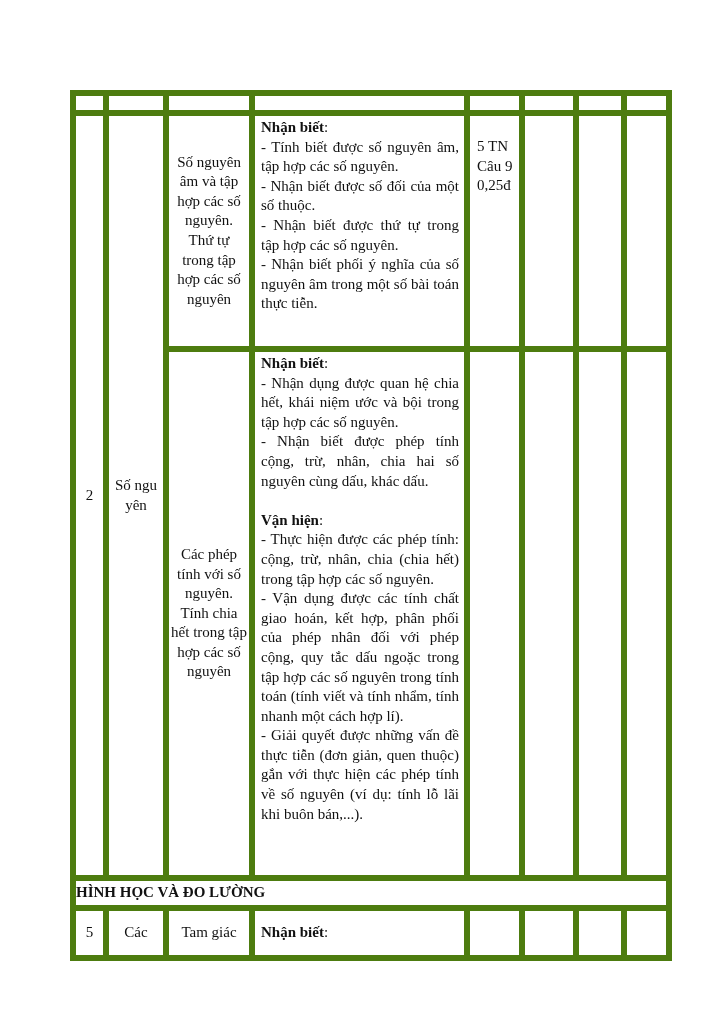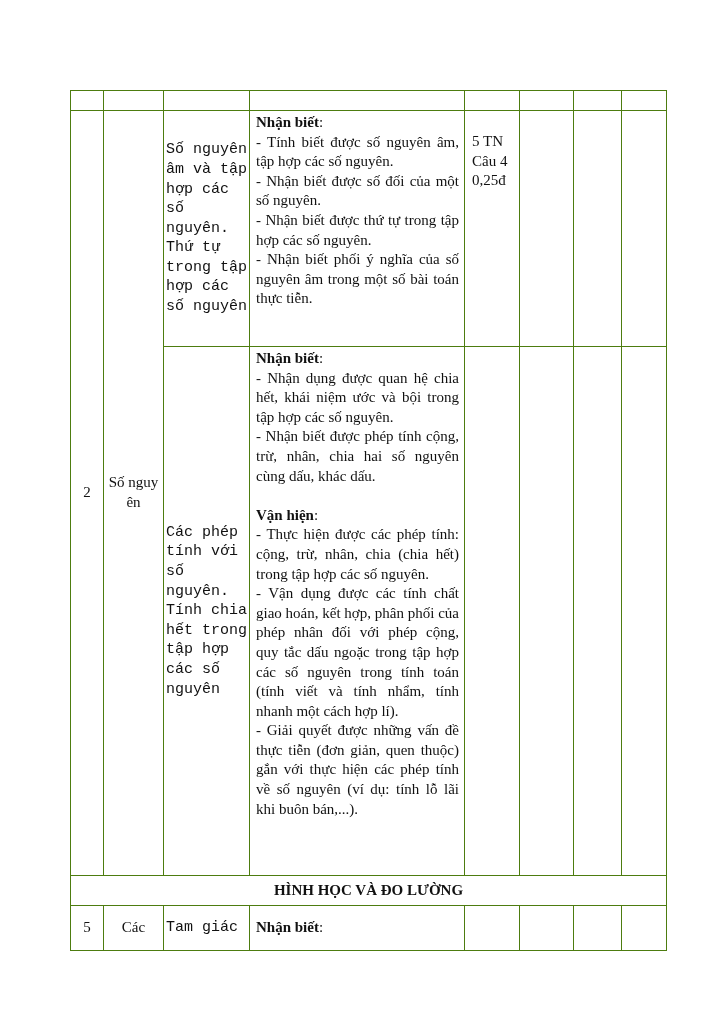--- a/index.html
+++ b/index.html
@@ -1,33 +1,33 @@
 <!DOCTYPE html>
 <html><head>
 <meta charset="utf-8">
 <style>
   html, body { margin:0; padding:0; background:#ffffff; }
   body { width:725px; height:1024px; position:relative; overflow:hidden;
          font-family:"Liberation Serif", "DejaVu Serif", serif; color:#111; }
   .page { position:absolute; left:0; top:0; width:725px; height:1024px; background:#fff; }
   table.spec { position:absolute; left:70px; top:90px; border-collapse:collapse;
                table-layout:fixed; font-size:15px; line-height:19.6px; }
-  table.spec td { border:1px solid #4d7c0f; padding:0; vertical-align:top; }
+  table.spec td { border:6px solid #4d7c0f; padding:0; vertical-align:top; }
   .c1{width:33px}.c2{width:60px}.c3{width:86px}.c4{width:215px}
   .c5{width:55px}.c6{width:54px}.c7{width:48px}.c8{width:45px}
   .num { text-align:center; vertical-align:middle !important; }
   .topic { text-align:center; font-weight:normal; vertical-align:middle !important; word-break:break-all; padding:0 4px !important; }
-  .content { text-align:left; vertical-align:middle !important; padding:12px 2px !important;font-family:Liberation Mono, monospace; }
+  .content { text-align:center; vertical-align:middle !important; padding:12px 2px !important; }
   .req { text-align:justify; padding:2px 5px 6px 6px !important; }
   .req .blk { margin:0; }
   .req .head { font-weight:bold; }
   .req .gap { height:19.6px; }
   .req p { margin:0; text-align:justify; }
   .qcell { padding:21px 6px 0 7px !important; }
-  .section { text-align:center; font-weight:bold; vertical-align:middle !important; }
+  .section { font-weight:bold; vertical-align:middle !important; }
   .line { display:block; }
 </style>
 </head>
 <body>
 
 <div class="page">
 <table class="spec">
   <colgroup>
     <col class="c1">
         <col class="c2">
@@ -58,28 +58,28 @@
     <td class="topic" rowspan="2">
       <span>Số nguyên</span>
     </td>
     <td class="content">
       <span>Số nguyên âm và tập hợp các số nguyên. Thứ tự trong tập hợp các số nguyên</span>
     </td>
     <td class="req">
       <div class="blk">
         <span class="head">Nhận biết</span><span>:</span>
         <p>- Tính biết được số nguyên âm, tập hợp các số nguyên.</p>
-        <p>- Nhận biết được số đối của một số nguyên.</p>
+        <p>- Nhận biết được số đối của một số thuộc.</p>
         <p>- Nhận biết được thứ tự trong tập hợp các số nguyên.</p>
         <p>- Nhận biết phối ý nghĩa của số nguyên âm trong một số bài toán thực tiễn.</p>
       </div>
     </td>
     <td class="qcell">
       <span class="line">5 TN</span>
-      <span class="line">Câu 4</span>
+      <span class="line">Câu 9</span>
       <span class="line">0,25đ</span>
     </td>
     <td></td>
     <td></td>
     <td></td>
   </tr>
 
   <tr style="height:529px">
     <td class="content">
       <span>Các phép tính với số nguyên. Tính chia hết trong tập hợp các số nguyên</span>

